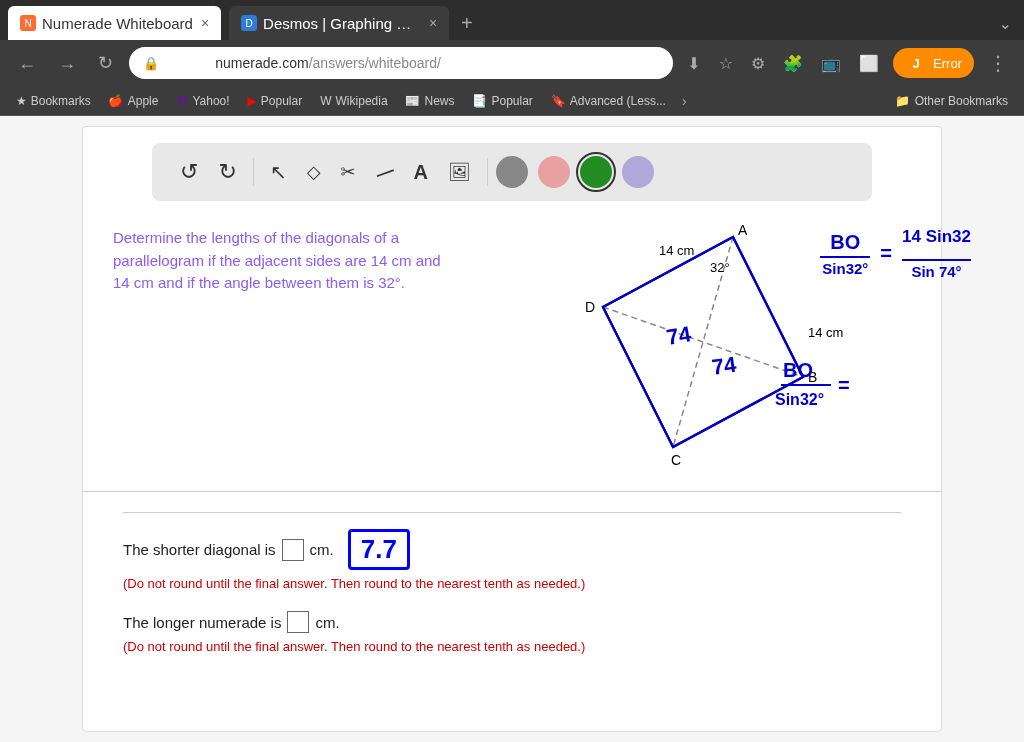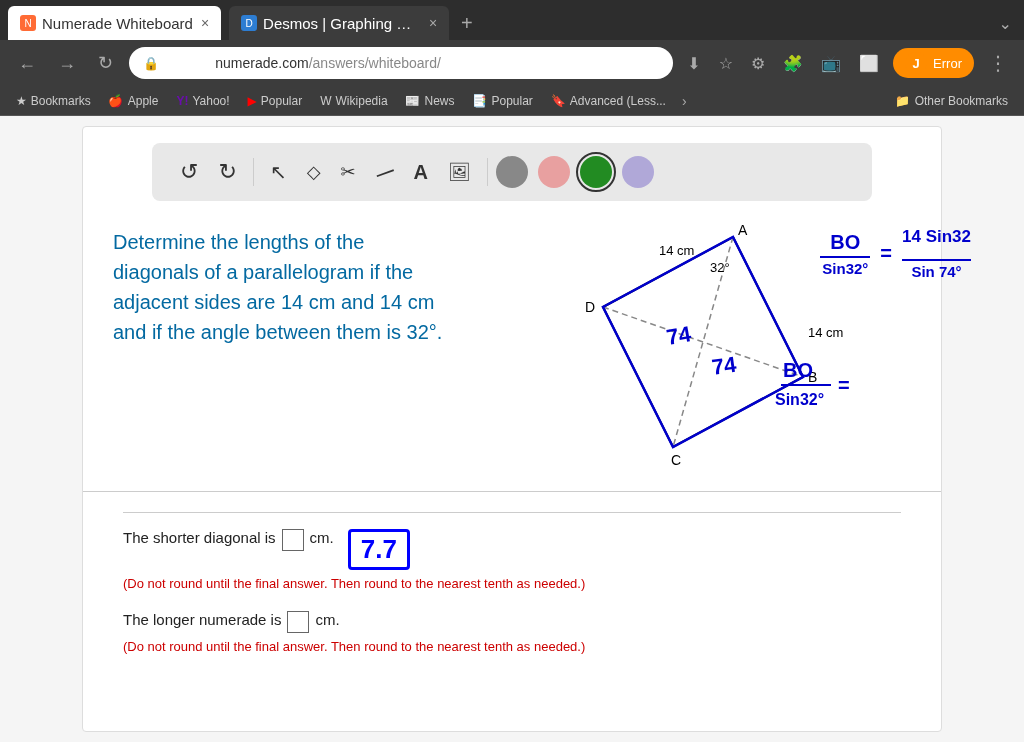--- a/index.html
+++ b/index.html
@@ -44,23 +44,23 @@
     
     .content-area { background: #f5f5f5; min-height: calc(742px - 116px); display: flex; justify-content: center; padding: 10px; }
     .whiteboard-container { background: #fff; width: 860px; border: 1px solid #ddd; border-radius: 4px; padding: 0; }
 
     
     .toolbar { background: #e8e8e8; border-radius: 8px; margin: 16px auto; width: 720px; display: flex; align-items: center; gap: 4px; padding: 10px 20px; }
     .tool-btn { background: none; border: none; cursor: pointer; padding: 6px 8px; border-radius: 4px; font-size: 20px; color: #333; }
     .tool-separator { width: 1px; background: #ccc; height: 28px; margin: 0 4px; }
     .color-swatch { width: 32px; height: 32px; border-radius: 50%; cursor: pointer; border: none; }
     .color-swatch.active { outline: 2px solid #333; outline-offset: 2px; }
-    .problem-text { font-size: 20px; color: #0369a1; line-height: 1.5; max-width: 350px; }
+    .problem-text { font-size: 15px; color: #8b5cf6; line-height: 1.5; max-width: 350px; }
     .answer-area { padding: 20px 40px 10px 40px; border-top: 1px solid #ccc; }
-    .answer-line { display: flex; align-items: flex-start; gap: 6px; font-size: 15px; color: #222; margin-bottom: 6px; }
+    .answer-line { display: flex; align-items: center; gap: 6px; font-size: 15px; color: #222; margin-bottom: 6px; }
     .answer-box { width: 22px; height: 22px; border: 1.5px solid #666; display: inline-block; }
     .answer-note { color: #c00; font-size: 13px; margin-bottom: 20px; }
     .answer-highlight { border: 3px solid #0000ff; border-radius: 4px; padding: 2px 10px; font-size: 26px; font-weight: bold; color: #0000ff; margin-left: 8px; }
   </style>
 </head>
 <body>
 
 <div class="browser-chrome">
 
   <div class="tab-bar">

